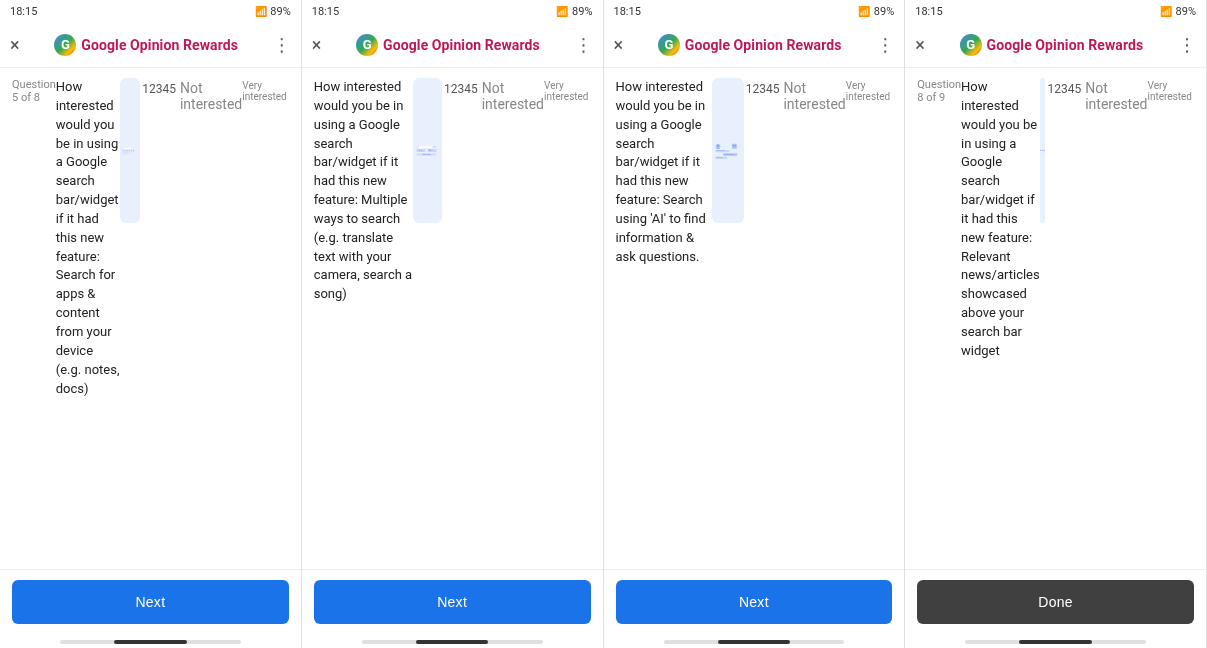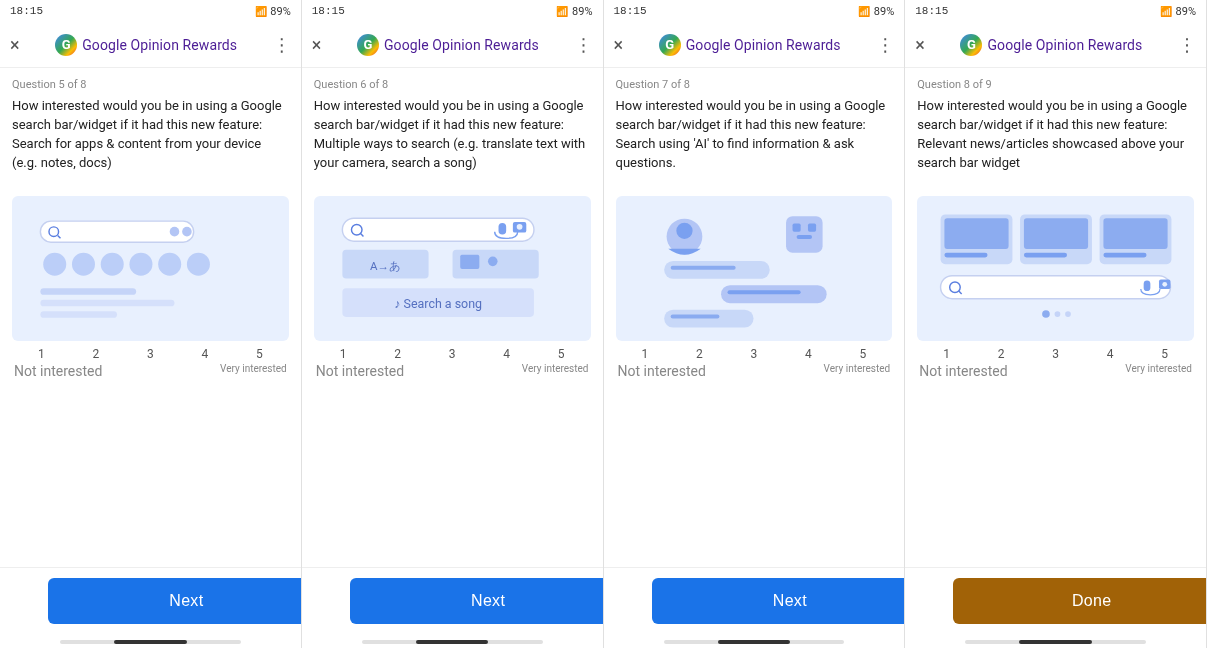--- a/index.html
+++ b/index.html
@@ -24,21 +24,21 @@
     .status-bar {
       display: flex;
       justify-content: space-between;
       align-items: center;
       padding: 4px 10px;
       background: #fff;
       font-size: 11px;
       color: #333;
       height: 22px;
     }
-    .status-left { display: flex; align-items: center; gap: 2px; font-family: Liberation Mono, monospace; }
+    .status-left { display: flex; align-items: center; gap: 2px; }
     .status-right { display: flex; align-items: center; gap: 3px; font-size: 11px; }
     .status-icon { font-size: 10px; }
     .app-header {
       display: flex;
       align-items: center;
       justify-content: space-between;
       padding: 6px 10px;
       background: #fff;
       border-bottom: 1px solid #eee;
       height: 46px;
@@ -63,35 +63,35 @@
       background: linear-gradient(135deg, #4285f4 0%, #34a853 50%, #fbbc05 75%, #ea4335 100%);
       display: flex;
       align-items: center;
       justify-content: center;
       font-size: 13px;
       font-weight: bold;
       color: white;
     }
     .logo-text {
       font-size: 14px;
-      color: #4c1d95;
-      font-weight: 400;
+      color: #be185d;
+      font-weight: 700;
       letter-spacing: 0.1px;
     }
     .header-menu {
       font-size: 18px;
       color: #555;
       cursor: pointer;
     }
     .question-area {
       padding: 10px 12px 6px 12px;
       background: #fff;
       flex: 1;
       display: flex;
-      flex-direction: column;
+      flex-direction: row;
     }
     .question-label {
       font-size: 11px;
       color: #888;
       margin-bottom: 6px;
     }
     .question-text {
       font-size: 13px;
       color: #222;
       line-height: 1.45;
@@ -118,41 +118,40 @@
       color: #555;
       flex: 1;
       text-align: center;
     }
     .scale-labels {
       display: flex;
       justify-content: space-between;
       padding: 2px 2px 0 2px;
     }
     .scale-label-left { font-size: 14px; color: #888; }
-    .scale-label-right { font-size: 10px; color: #888; text-align: center; }
+    .scale-label-right { font-size: 10px; color: #888; }
     .bottom-bar {
       padding: 10px 12px;
       background: #fff;
       border-top: 1px solid #eee;
     }
     .next-btn {
       width: 100%;
       padding: 14px;
       background: #1a73e8;
       color: white;
       border: none;
       border-radius: 6px;
-      font-size: 16px;
+      font-size: 14px;
       font-weight: 500;
       cursor: pointer;
       letter-spacing: 0.3px;
-      margin-left: 36px;
     }
     .done-btn {
-      background: #a16207;
+      background: #404040;
     }
     .nav-indicator {
       height: 4px;
       background: #e0e0e0;
       border-radius: 2px;
       margin: 6px 60px 4px 60px;
     }
     .nav-indicator-inner {
       height: 100%;
       background: #333;
@@ -245,21 +244,20 @@
   </div>
   <div class="app-header">
     <span class="header-close">×</span>
     <div class="header-logo">
       <div class="logo-g">G</div>
       <span class="logo-text">Google Opinion Rewards</span>
     </div>
     <span class="header-menu">⋮</span>
   </div>
   <div class="question-area">
-    <div class="question-label">Question 6 of 8</div>
     <div class="question-text">How interested would you be in using a Google search bar/widget if it had this new feature: Multiple ways to search (e.g. translate text with your camera, search a song)</div>
     <div class="survey-image">
       <svg class="illustration-search" viewBox="0 0 260 130" xmlns="http://www.w3.org/2000/svg">
         <rect width="260" height="130" fill="#e8f0fe" rx="8"></rect>
 
         <rect x="15" y="12" width="200" height="24" rx="12" fill="#fff" stroke="#c5d0f0" stroke-width="1.5"></rect>
         <circle cx="30" cy="24" r="5.5" stroke="#5a7ee0" stroke-width="1.5" fill="none"></circle>
         <line x1="34" y1="28" x2="37" y2="31" stroke="#5a7ee0" stroke-width="1.5"></line>
 
         <rect x="178" y="17" width="8" height="12" rx="4" fill="#7aa0f0"></rect>
@@ -311,21 +309,20 @@
   </div>
   <div class="app-header">
     <span class="header-close">×</span>
     <div class="header-logo">
       <div class="logo-g">G</div>
       <span class="logo-text">Google Opinion Rewards</span>
     </div>
     <span class="header-menu">⋮</span>
   </div>
   <div class="question-area">
-    <div class="question-label">Question 7 of 8</div>
     <div class="question-text">How interested would you be in using a Google search bar/widget if it had this new feature: Search using 'AI' to find information &amp; ask questions.</div>
     <div class="survey-image">
       <svg class="illustration-search" viewBox="0 0 260 160" xmlns="http://www.w3.org/2000/svg">
         <rect width="260" height="160" fill="#e8f0fe" rx="8"></rect>
 
         <circle cx="45" cy="40" r="22" fill="#b3c5f5"></circle>
         <circle cx="45" cy="33" r="10" fill="#7aa0f0"></circle>
         <path d="M25 55 Q45 70 65 55" fill="#7aa0f0"></path>
 
         <rect x="170" y="15" width="45" height="45" rx="8" fill="#b3c5f5"></rect>

